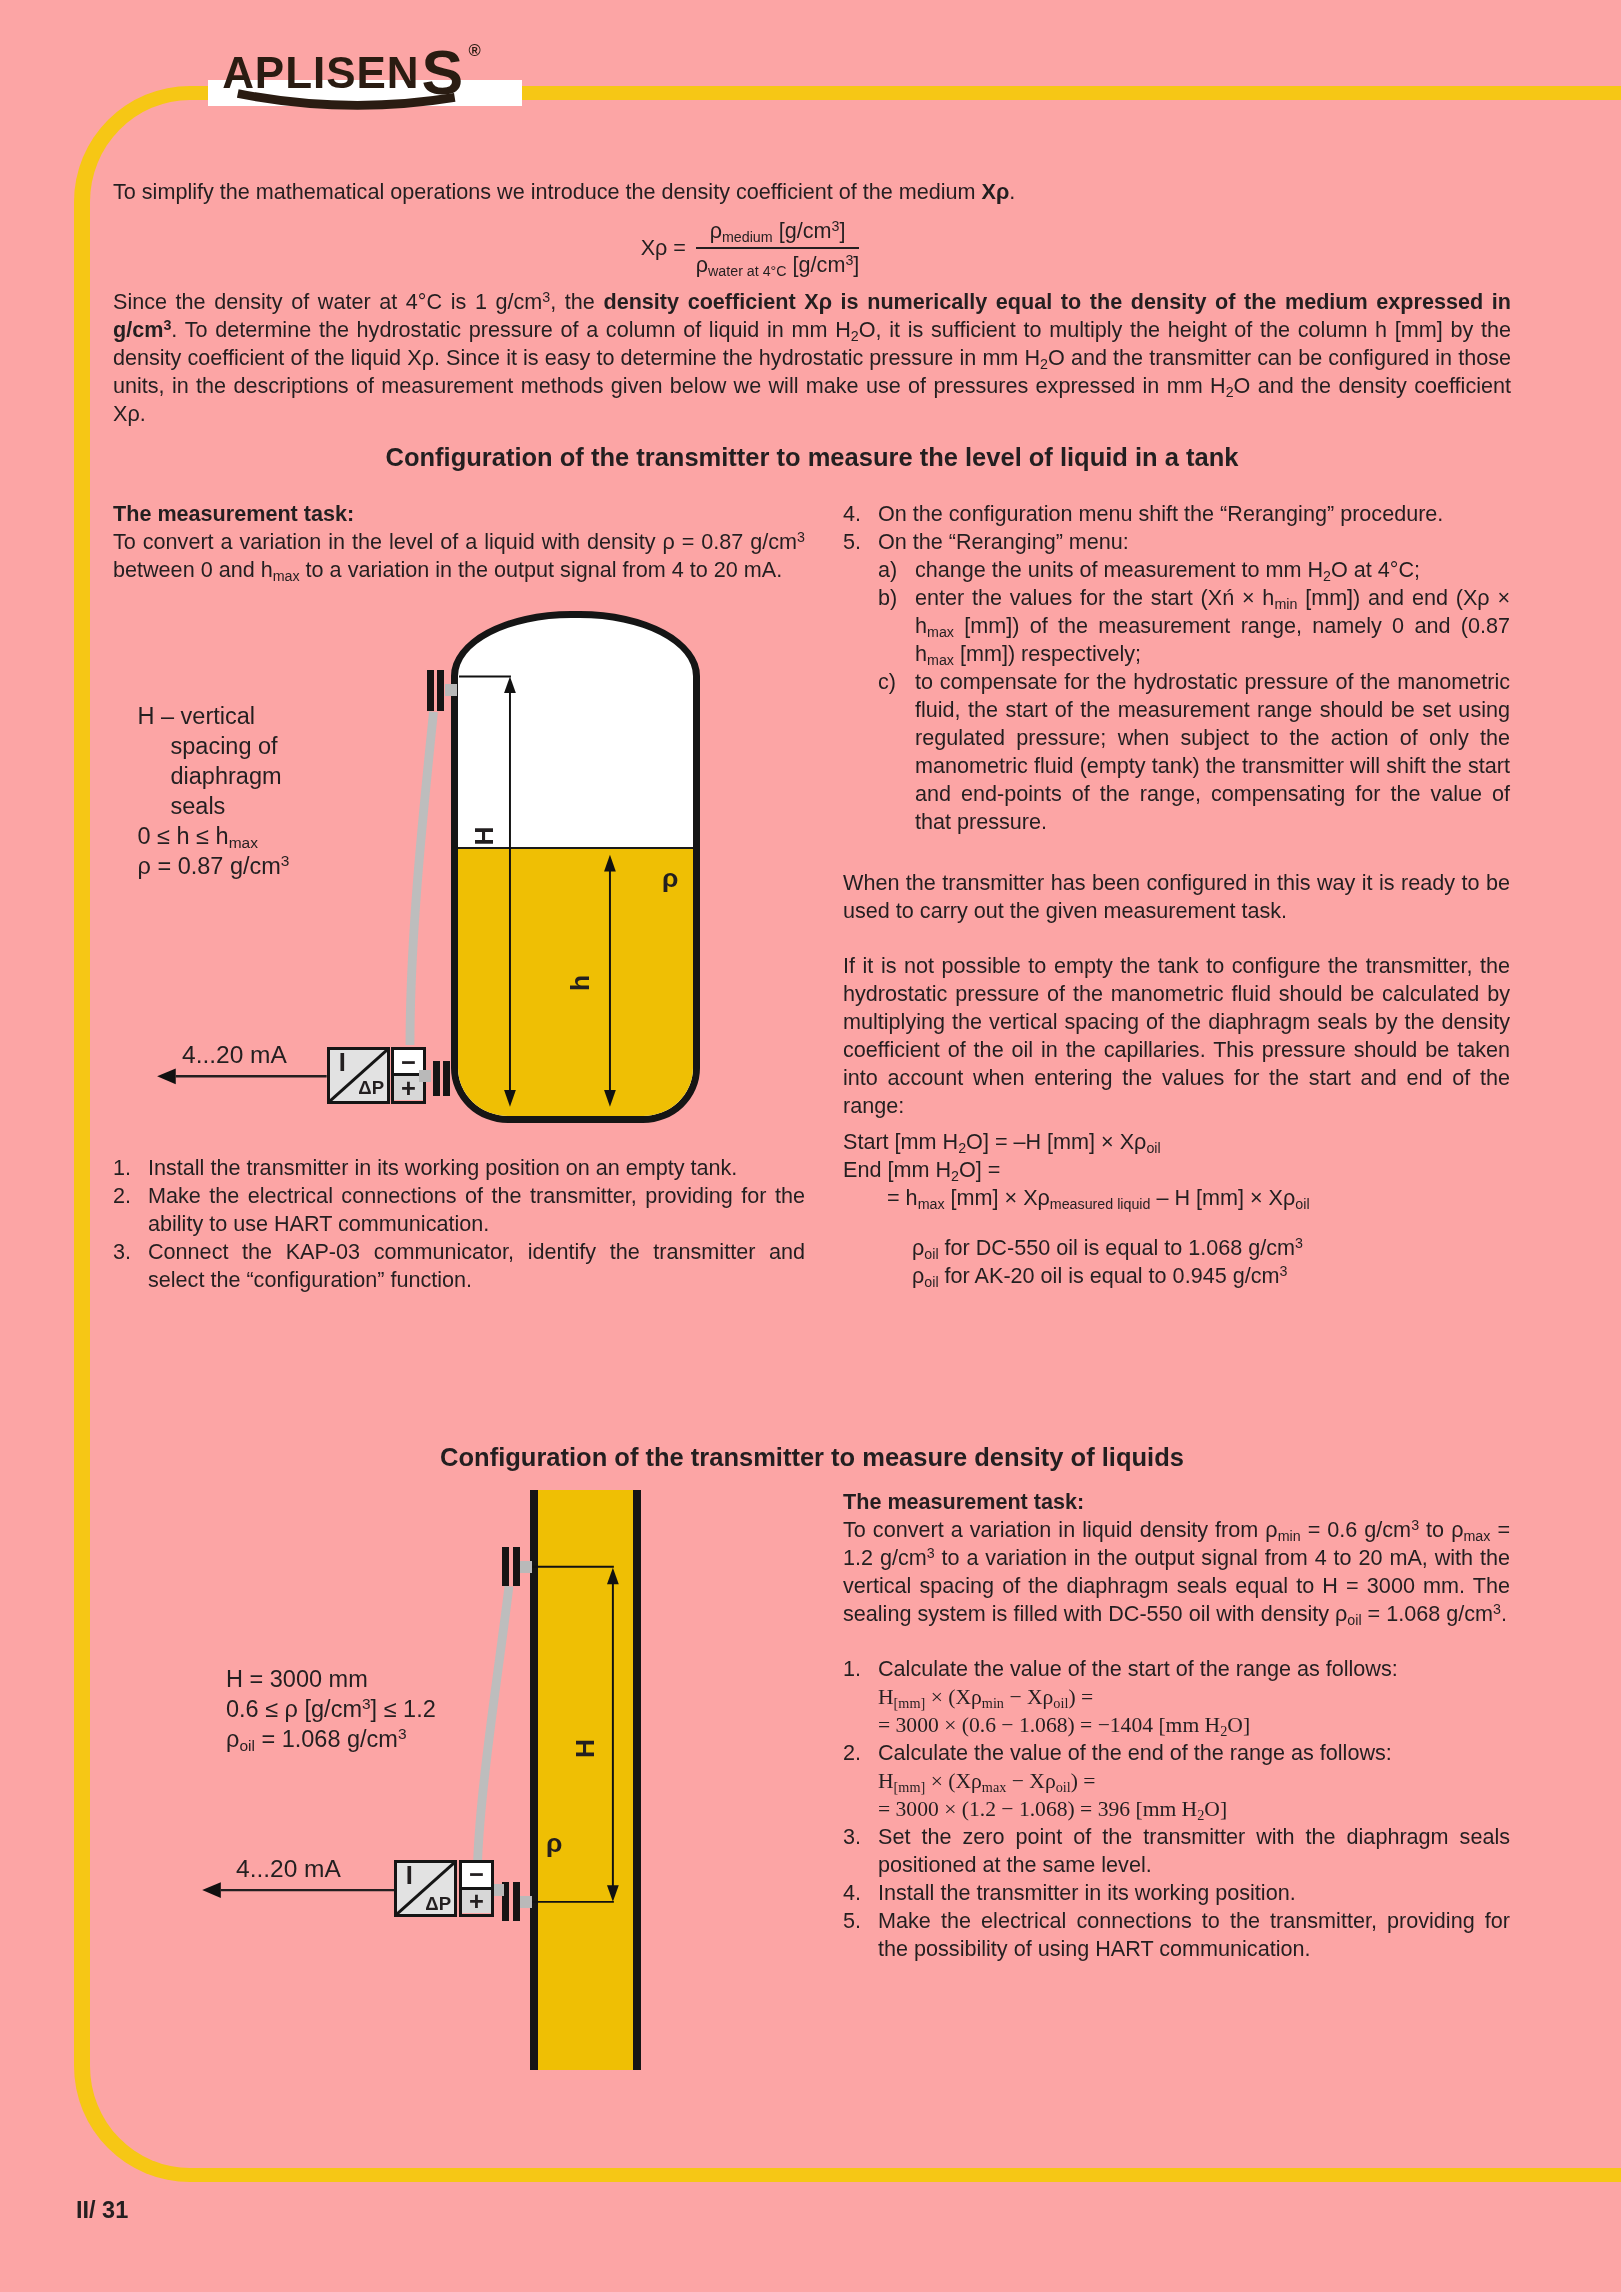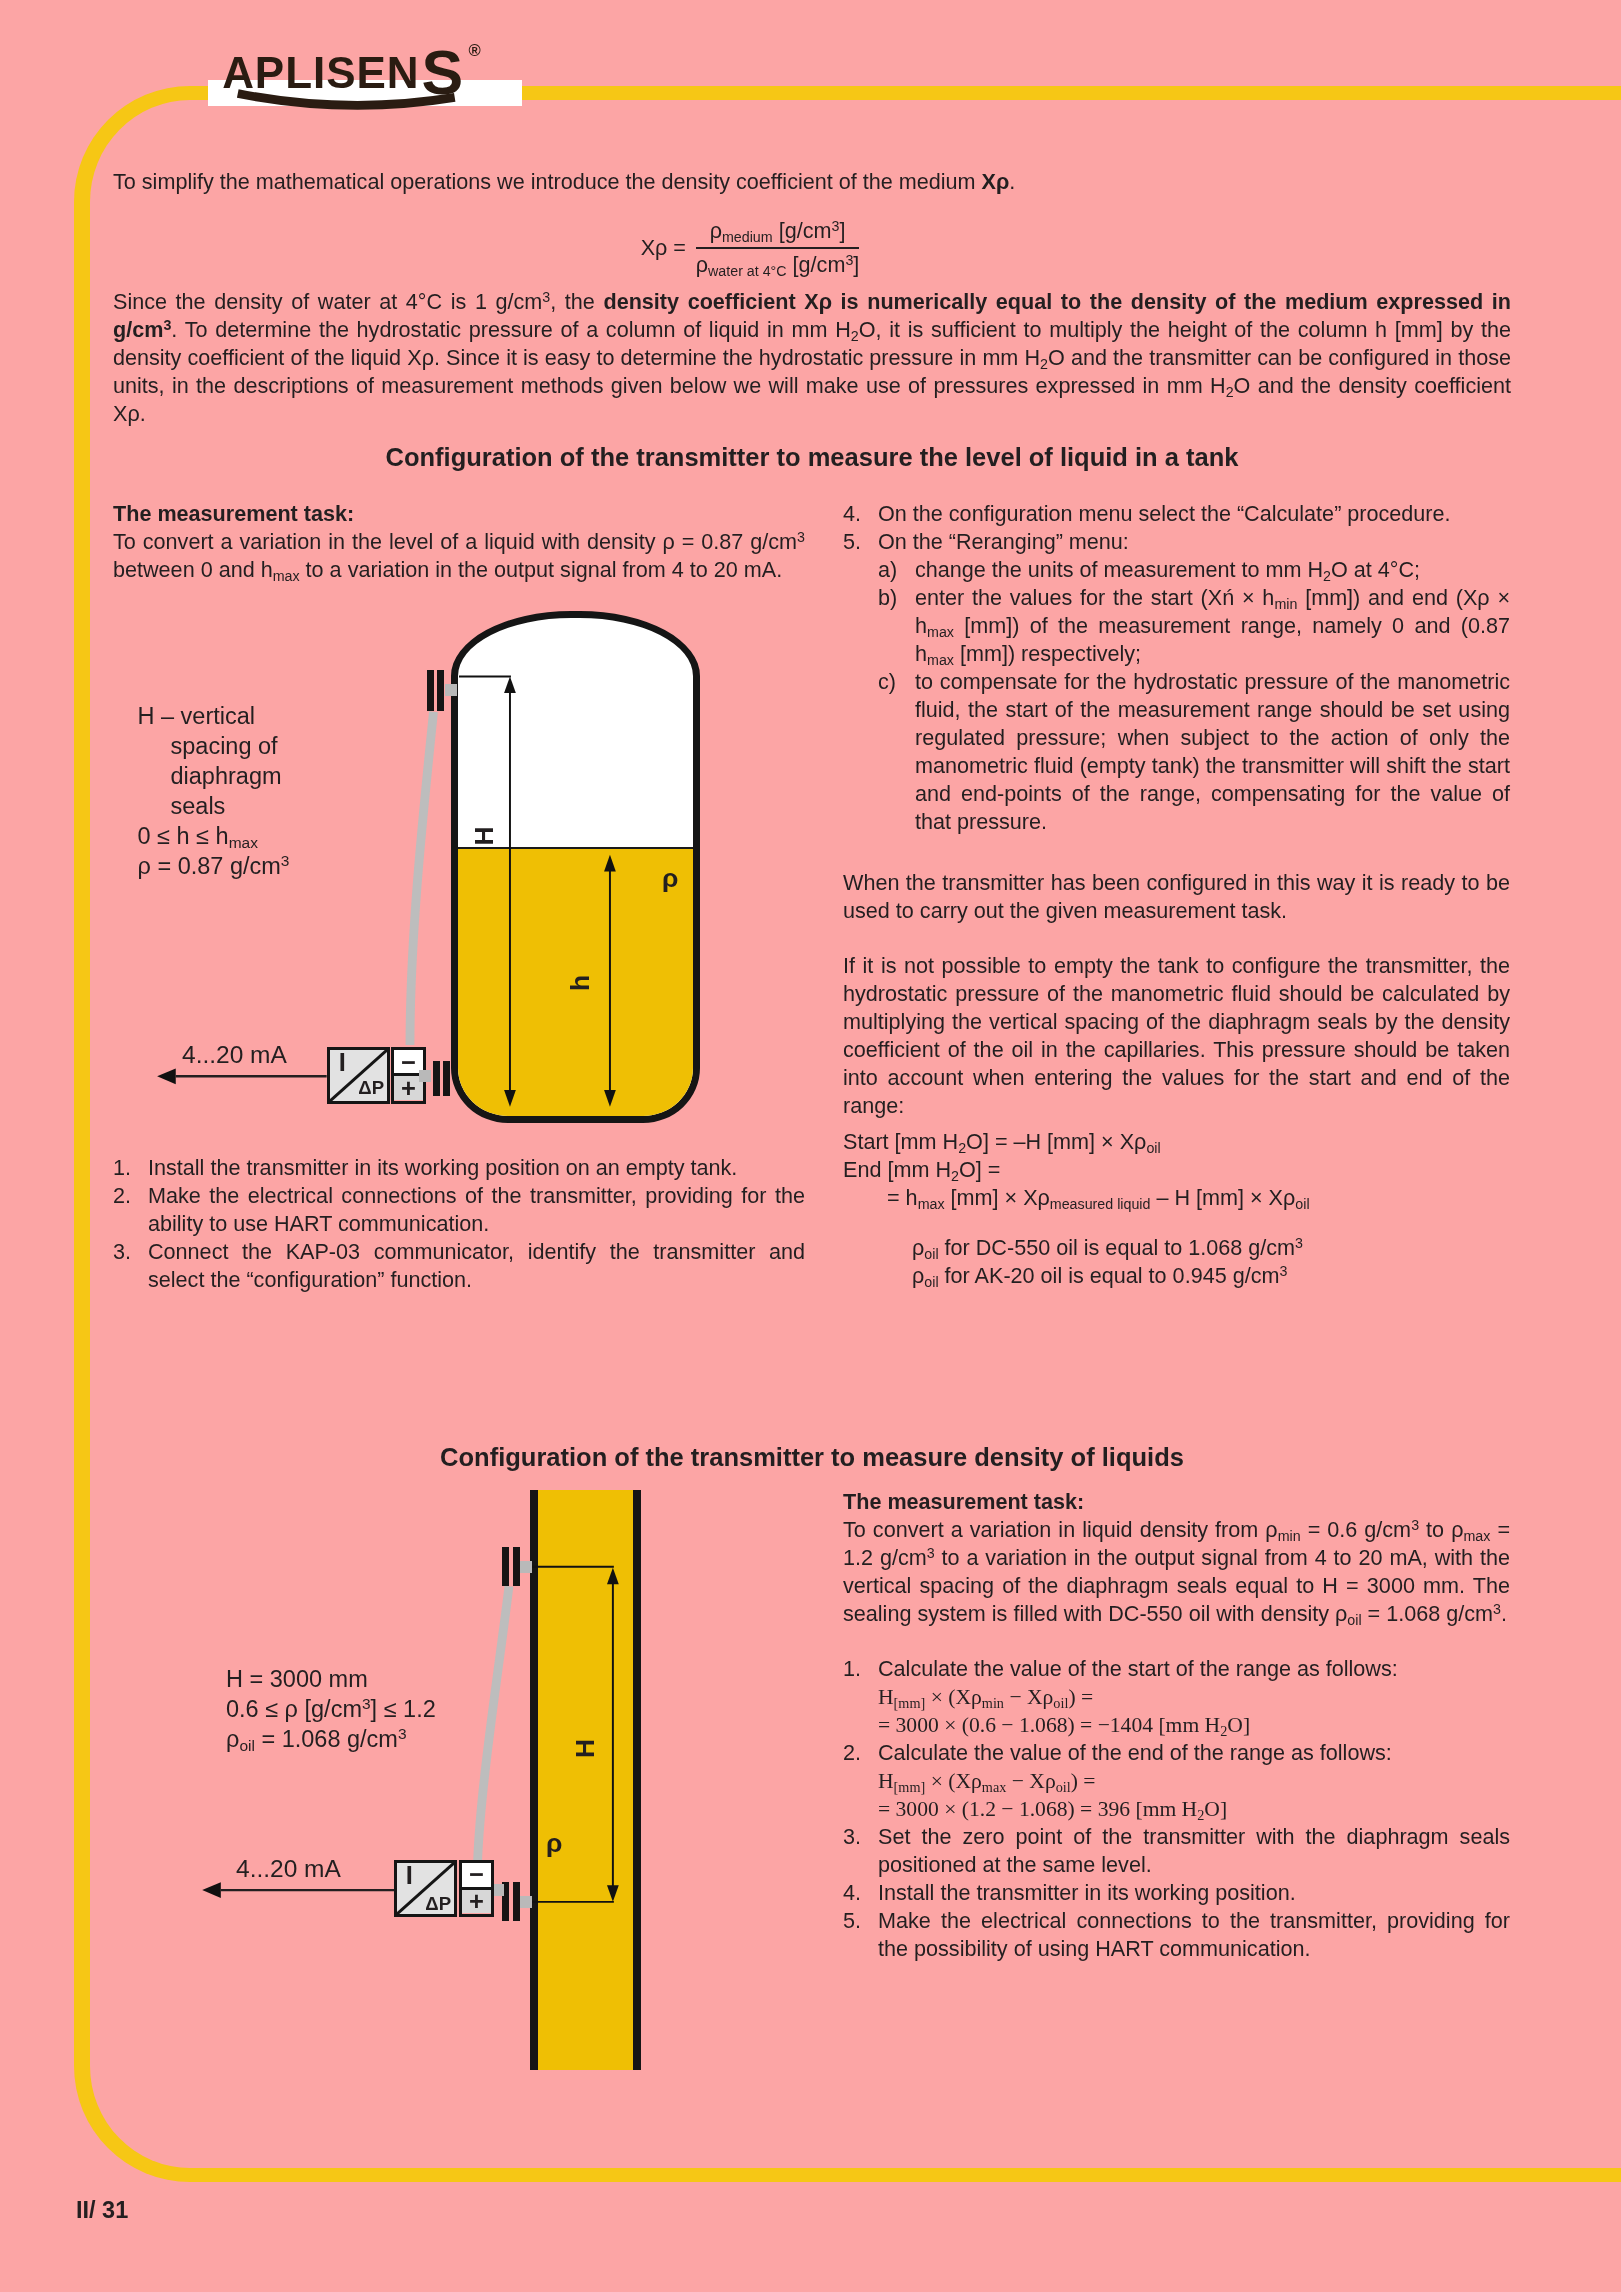--- a/index.html
+++ b/index.html
@@ -16,21 +16,21 @@
   .lg2{font:bold 64px "Liberation Sans",sans-serif;fill:#2a1c12;}
   .lgr{font:bold 17px "Liberation Sans",sans-serif;fill:#2a1c12;}
   .swoosh{stroke:#2a1c12;stroke-width:9;fill:none;}
   
   .p{font-size:21.6px;line-height:28px;}
   .just{text-align:justify;}
   .bold{font-weight:bold;}
   sub{font-size:66%;line-height:0;vertical-align:-0.25em;}
   sup{font-size:66%;line-height:0;vertical-align:0.5em;}
   .h1,.h2{position:absolute;left:113px;width:1398px;text-align:center;font-weight:bold;font-size:25.5px;}
-  .intro-p1{position:absolute;left:113px;top:168px;width:1398px;}
+  .intro-p1{position:absolute;left:113px;top:178px;width:1398px;}
   .formula{position:absolute;left:113px;top:218px;width:1274px;display:flex;justify-content:center;align-items:center;gap:9.8px;font-size:21.6px;}
   .frac{display:inline-flex;flex-direction:column;text-align:center;justify-content:space-between;}
   .frac .num{border-bottom:2px solid #231f20;padding:0 4.9px 2.9px;}
   .frac .den{padding-top:2.9px;}
   .intro-p2{position:absolute;left:113px;top:288px;width:1398px;}
   .col{position:absolute;}
   .left1{left:113px;top:500px;width:692px;}
   .right1{left:843px;top:500px;width:667px;}
   .right2{left:843px;top:1488px;width:667px;}
   .step{display:flex;}
@@ -172,21 +172,21 @@
       <div class="step">
         <span class="n">3.</span>
         <div class="t just">Connect the KAP-03 communicator, identify the transmitter and select the “configuration” function.</div>
       </div>
     </div>
   </div>
 
   <div class="col right1 p">
     <div class="step">
       <span class="n">4.</span>
-      <div class="t just">On the configuration menu select the “Calculate” procedure.</div>
+      <div class="t just">On the configuration menu shift the “Reranging” procedure.</div>
     </div>
     <div class="step">
       <span class="n">5.</span>
       <div class="t just">On the “Reranging” menu:</div>
     </div>
     <div class="sub">
       <span class="n">a)</span>
       <div class="t just">change the units of measurement to mm H<sub>2</sub>O at 4°C;</div>
     </div>
     <div class="sub">

